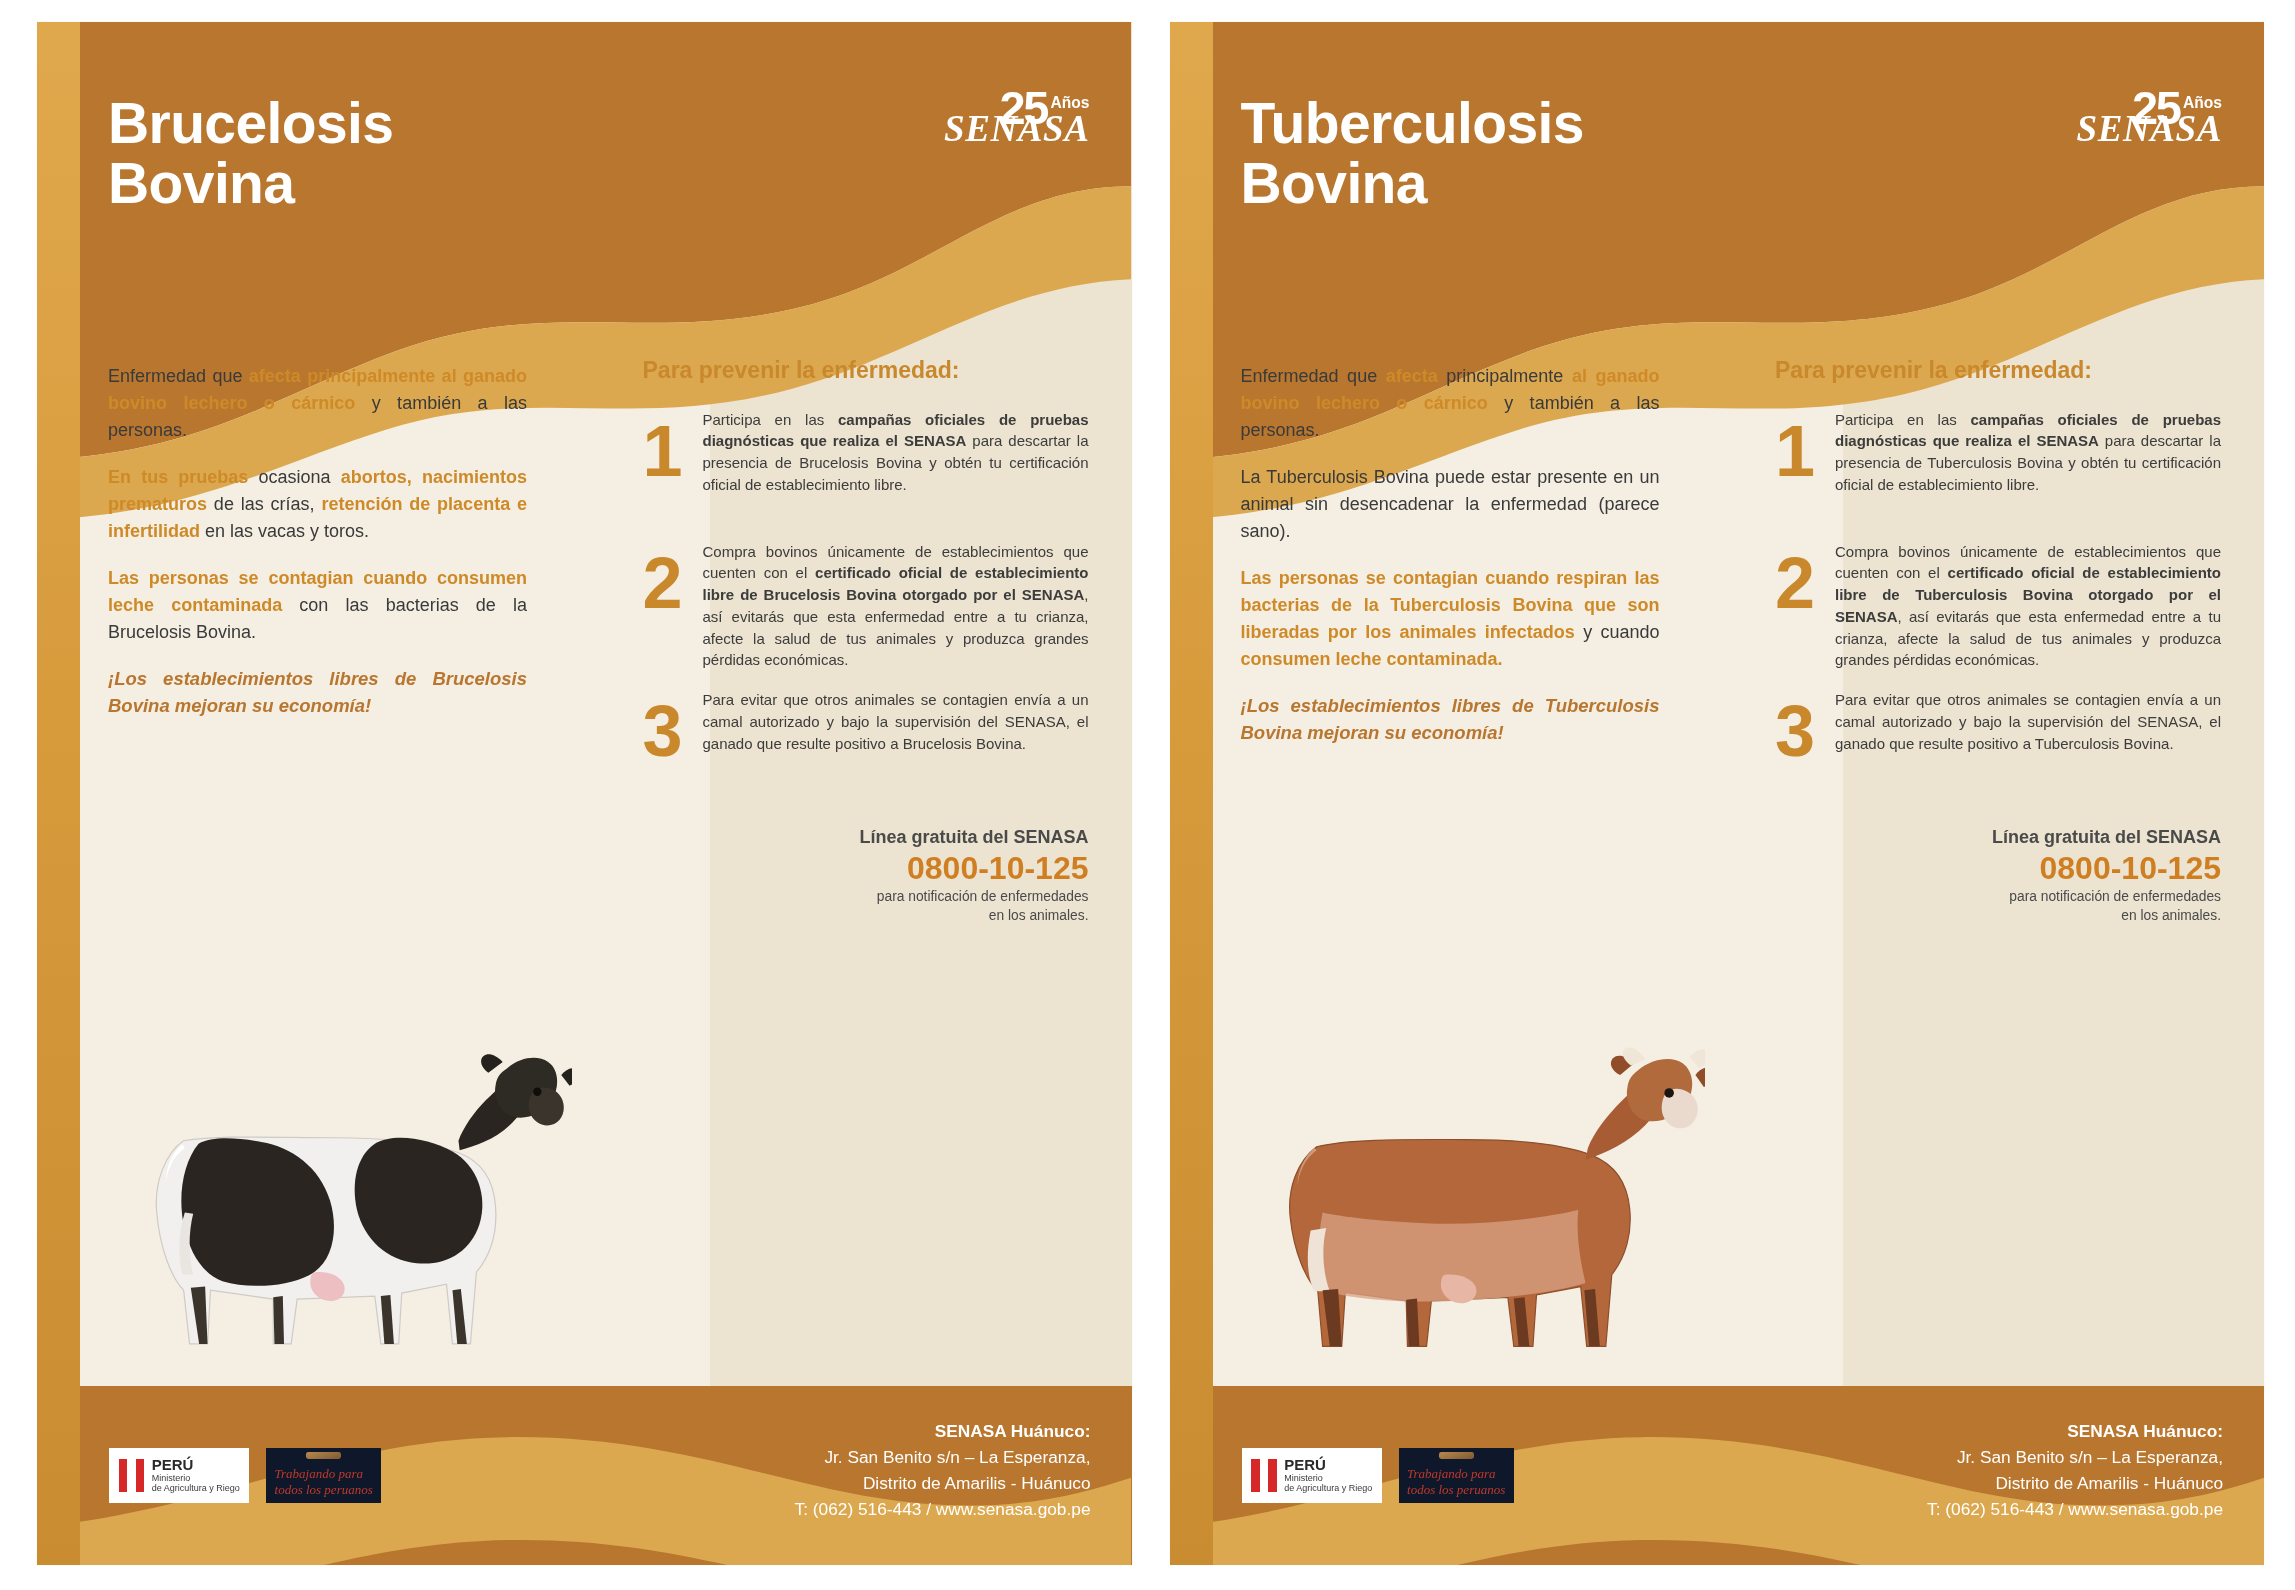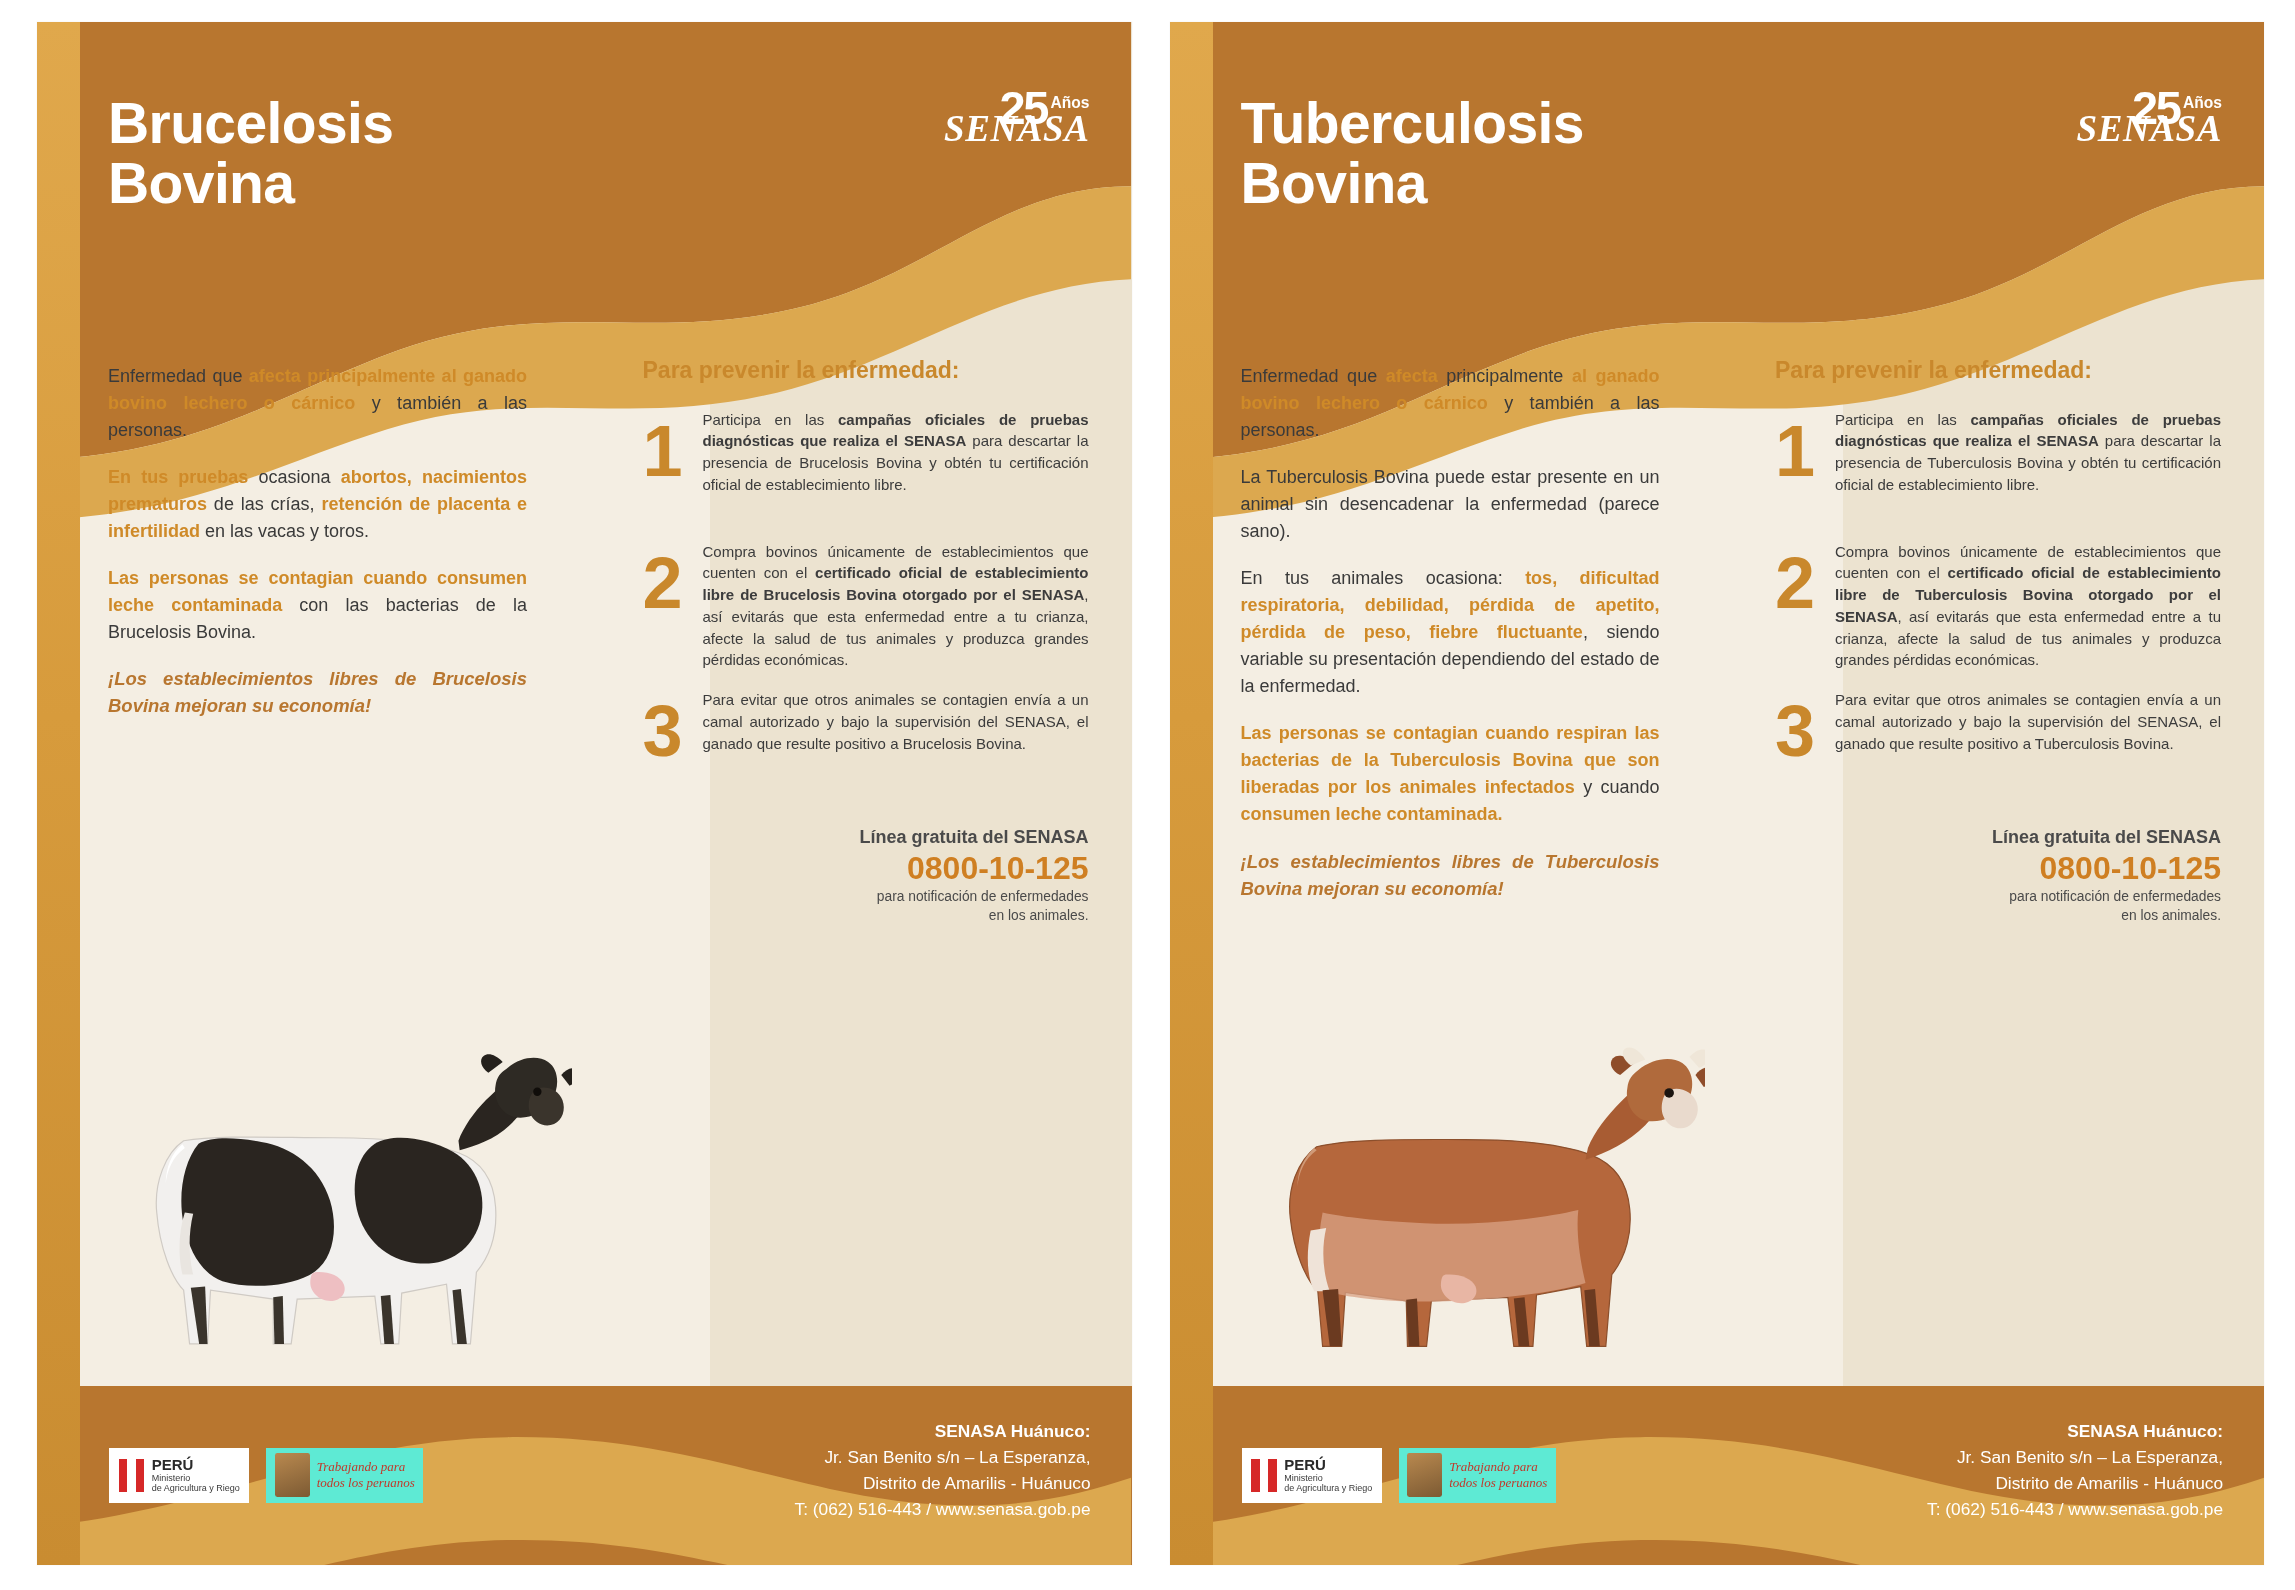--- a/index.html
+++ b/index.html
@@ -139,21 +139,21 @@
   .peru-flag { width: 26px; height: 33px; display: flex; }
   .peru-flag i { display: block; width: 33%; height: 100%; }
   .peru-flag .r1 { background: #d62828; }
   .peru-flag .w { background: #ffffff; }
   .peru-flag .r2 { background: #d62828; }
   .peru-txt { line-height: 1.12; }
   .peru-txt .p1 { font-size: 15px; font-weight: bold; color: #2a2a2a; }
   .peru-txt .p2 { font-size: 9px; color: #3a3a3a; }
   .trabaja {
     display: flex; align-items: center; gap: 7.2px; height: 55px;
-    background: #5eead4; padding: 4.8px 8.4px;
+    background: #0f172a; padding: 4.8px 8.4px; flex-direction: column;
   }
   .trabaja .face {
     width: 35px; height: 44px; border-radius: 2.4px;
     background: linear-gradient(160deg,#b9894f,#7c5a33);
   }
   .trabaja .tw {
     font-family: "Liberation Serif", serif; font-style: italic;
     color: #c0392b; font-size: 13px; line-height: 1.22;
   }
 </style>
@@ -281,21 +281,20 @@
       <div class="logo">
         <div class="anniv">
           <div class="num">25</div>
           <div class="anios">Años</div>
         </div>
         <div class="senasa">SENASA</div>
       </div>
       <div class="left-text">
         <p>Enfermedad que <span class="hl">afecta</span> principalmente <span class="hl">al ganado bovino lechero o cárnico</span> y también a las personas.</p>
         <p>La Tuberculosis Bovina puede estar presente en un animal sin desencadenar la enfermedad (parece sano).</p>
-        <p>En tus animales ocasiona: <span class="hl">tos, dificultad respiratoria, debilidad, pérdida de apetito, pérdida de peso, fiebre fluctuante</span>, siendo variable su presentación dependiendo del estado de la enfermedad.</p>
         <p><span class="hl">Las personas se contagian cuando respiran las bacterias de la Tuberculosis Bovina que son liberadas por los animales infectados</span> y cuando <span class="hl">consumen leche contaminada.</span></p>
         <div class="slogan">¡Los establecimientos libres de Tuberculosis Bovina mejoran su economía!</div>
       </div>
       <div class="cow"><svg viewBox="0 0 800 560" xmlns="http://www.w3.org/2000/svg">
     <g>
       <path d="M150,190 C118,214 100,260 106,310 C112,366 132,412 152,432 L160,524 L192,524 L198,434 L300,448 L302,524 L334,524 L342,448 L470,442 L480,524 L512,524 L518,438 L592,424 L602,524 L634,524 L644,404 C668,374 678,334 674,294 C670,250 650,220 610,204 C558,184 478,178 398,178 C308,178 208,176 150,190 Z" fill="#b5673c" stroke="#8c4f2c" stroke-width="2"></path>
       <path d="M160,300 C150,350 152,400 160,430 C205,445 300,452 380,448 C470,444 556,432 600,418 C590,378 584,330 588,296 C520,312 420,322 330,318 C250,314 196,308 160,300 Z" fill="#d9a184" opacity="0.75"></path>
       <path d="M140,330 C132,370 134,408 146,432 L172,432 C160,400 158,360 166,326 Z" fill="#efe3d8"></path>
       <path d="M600,212 C636,200 672,182 700,154 C724,130 740,100 750,76 C758,56 742,44 726,56 C702,74 678,96 658,116 C638,136 614,166 604,192 Z" fill="#a85c33"></path>
       <path d="M688,62 C712,42 744,38 762,50 C782,64 784,96 768,118 C752,140 722,152 700,146 C678,140 666,114 670,92 C672,76 678,70 688,62 Z" fill="#b06a3c"></path>

